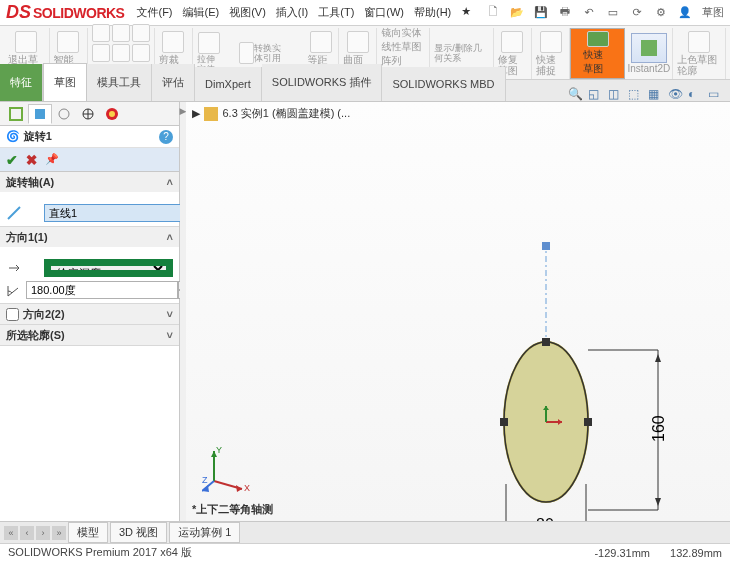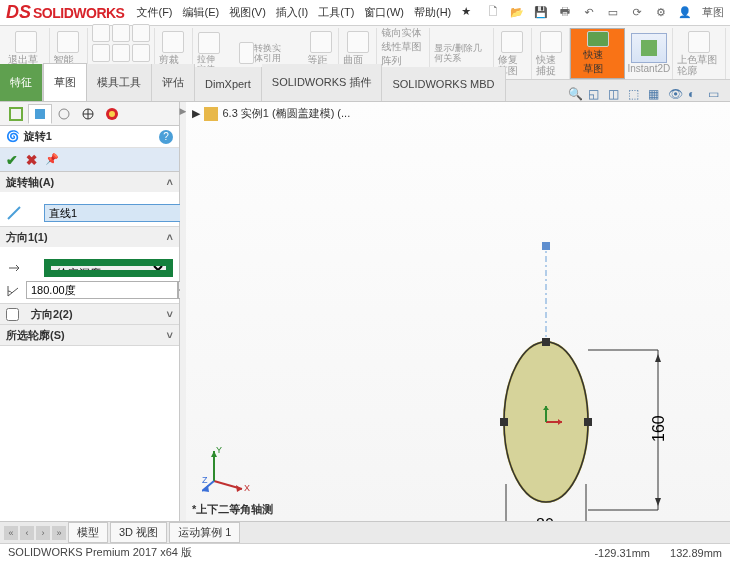--- a/index.html
+++ b/index.html
@@ -56,21 +56,21 @@
 .axis-row { display: flex; align-items: center; gap: 22px; margin-top: 8px; }
 .axis-ic { width: 16px; height: 16px; display: flex; align-items: center; justify-content: center; }
 .axis-input { flex: 1; height: 18px; border: 1px solid #5a9bd5; background: #d6e6f5; padding: 0 4px; font-size: 11px; }
 .combo { width: 100%; height: 18px; border: 7px solid #15803d; font-size: 11px; padding: 0 2px; }
 .angle-row { display: flex; align-items: center; gap: 4px; margin-top: 4px; }
 .angle-ic { width: 16px; height: 16px; }
 .spinner { flex: 1; display: flex; }
 .spinner input { flex: 1; height: 18px; border: 1px solid #b0b0b0; font-size: 11px; padding: 0 4px; }
 .spinner .btns { display: flex; flex-direction: column; }
 .spinner .btns div { width: 14px; height: 9px; border: 1px solid #b0b0b0; font-size: 7px; display: flex; align-items: center; justify-content: center; background: #f0f0f0; }
-.chkrow { display: flex; align-items: center; gap: 12px; padding: 2px 0; }
+.chkrow { display: flex; align-items: center; gap: 4px; padding: 2px 0; }
 
 
 .splitter { width: 6px; background: #f0f0f0; display: flex; flex-direction: column; align-items: center; justify-content: flex-start; padding-top: 4px; gap: 2px; }
 .splitter .tri { font-size: 9px; color: #888; }
 
 
 .canvas { flex: 1; position: relative; background: linear-gradient(#fdfdfd, #f5f5f5); overflow: hidden; }
 .crumb { position: absolute; top: 4px; left: 6px; display: flex; align-items: center; gap: 4px; font-size: 11px; }
 .crumb .gold { width: 14px; height: 14px; background: #e8b84a; display: inline-block; }
 .ellipse-art { position: absolute; top: 140px; left: 300px; }

